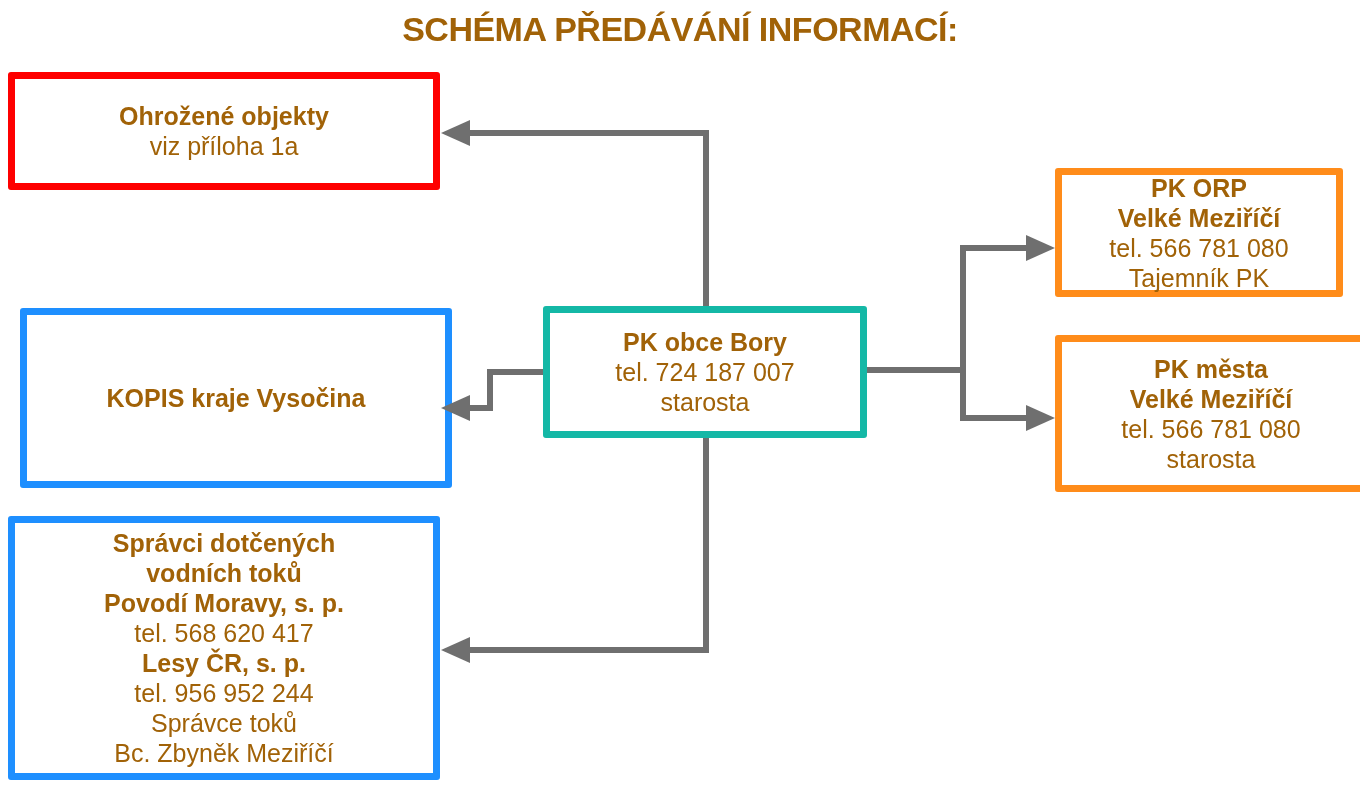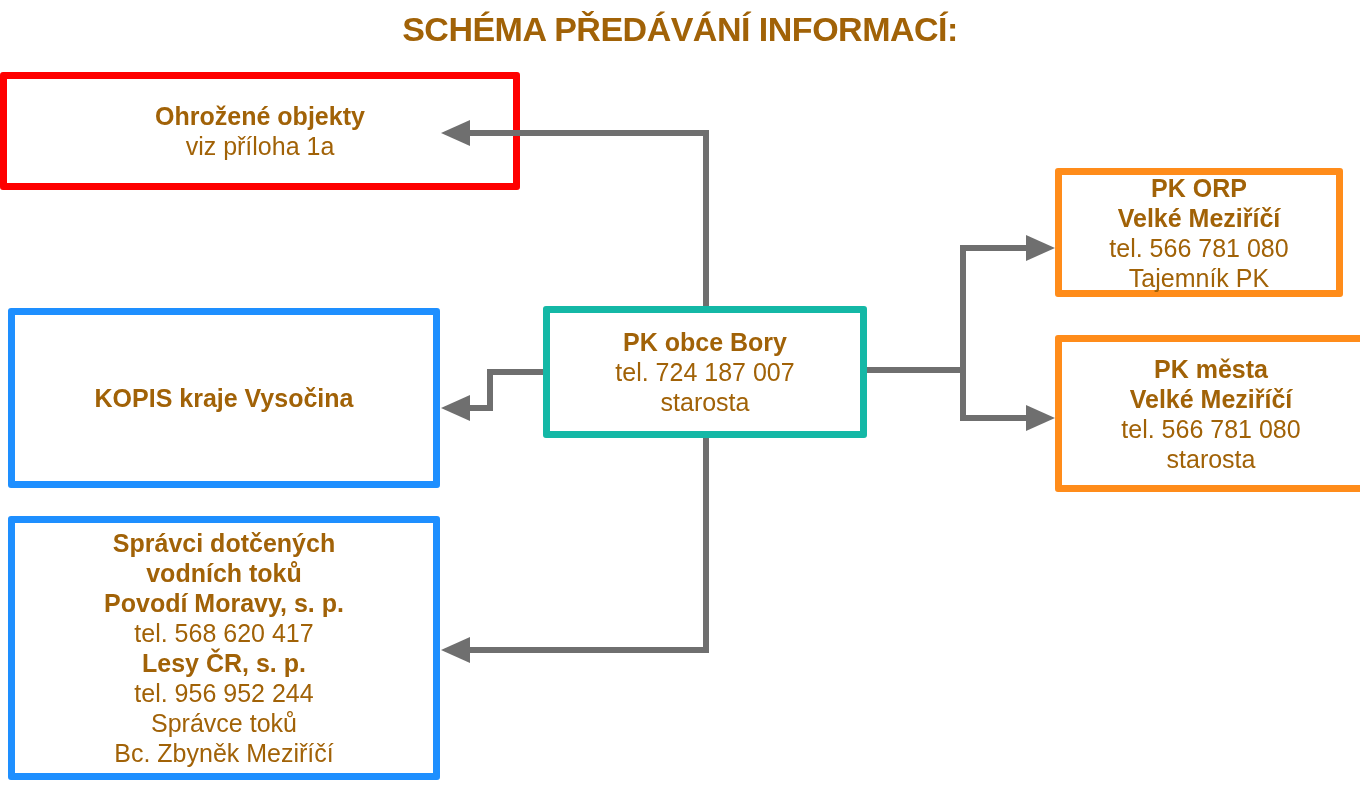--- a/index.html
+++ b/index.html
@@ -16,22 +16,22 @@
     display:flex;flex-direction:column;justify-content:center;align-items:center;
     text-align:center;font-size:25px;line-height:30px;border-radius:3px;
   }
   .box .ln{white-space:nowrap;}
   .box .b{font-weight:bold;}
   .red-border{border:7px solid #fe0000;}
   .blue-border{border:7px solid #1e8fff;}
   .green-border{border:7px solid #14b8a6;}
   .orange-border{border:7px solid #ff8c1a;}
 
-  .box-ohrozene{left:0;top:72px;width:520px;height:118px;}
-  .box-kopis{left:8px;top:308px;width:432px;height:180px;}
+  .box-ohrozene{left:8px;top:72px;width:432px;height:118px;}
+  .box-kopis{left:20px;top:308px;width:432px;height:180px;}
   .box-spravci{left:8px;top:516px;width:432px;height:264px;}
   .box-pkobce{left:543px;top:306px;width:324px;height:132px;}
   .box-pkorp{left:1055px;top:168px;width:288px;height:129px;}
   .box-pkmesta{left:1055px;top:335px;width:312px;height:157px;}
 
   .seg{position:absolute;background:#6f6f6f;}
   .arrow-left{
     position:absolute;width:0;height:0;
     border-top:13px solid transparent;border-bottom:13px solid transparent;
     border-right:29px solid #6f6f6f;

